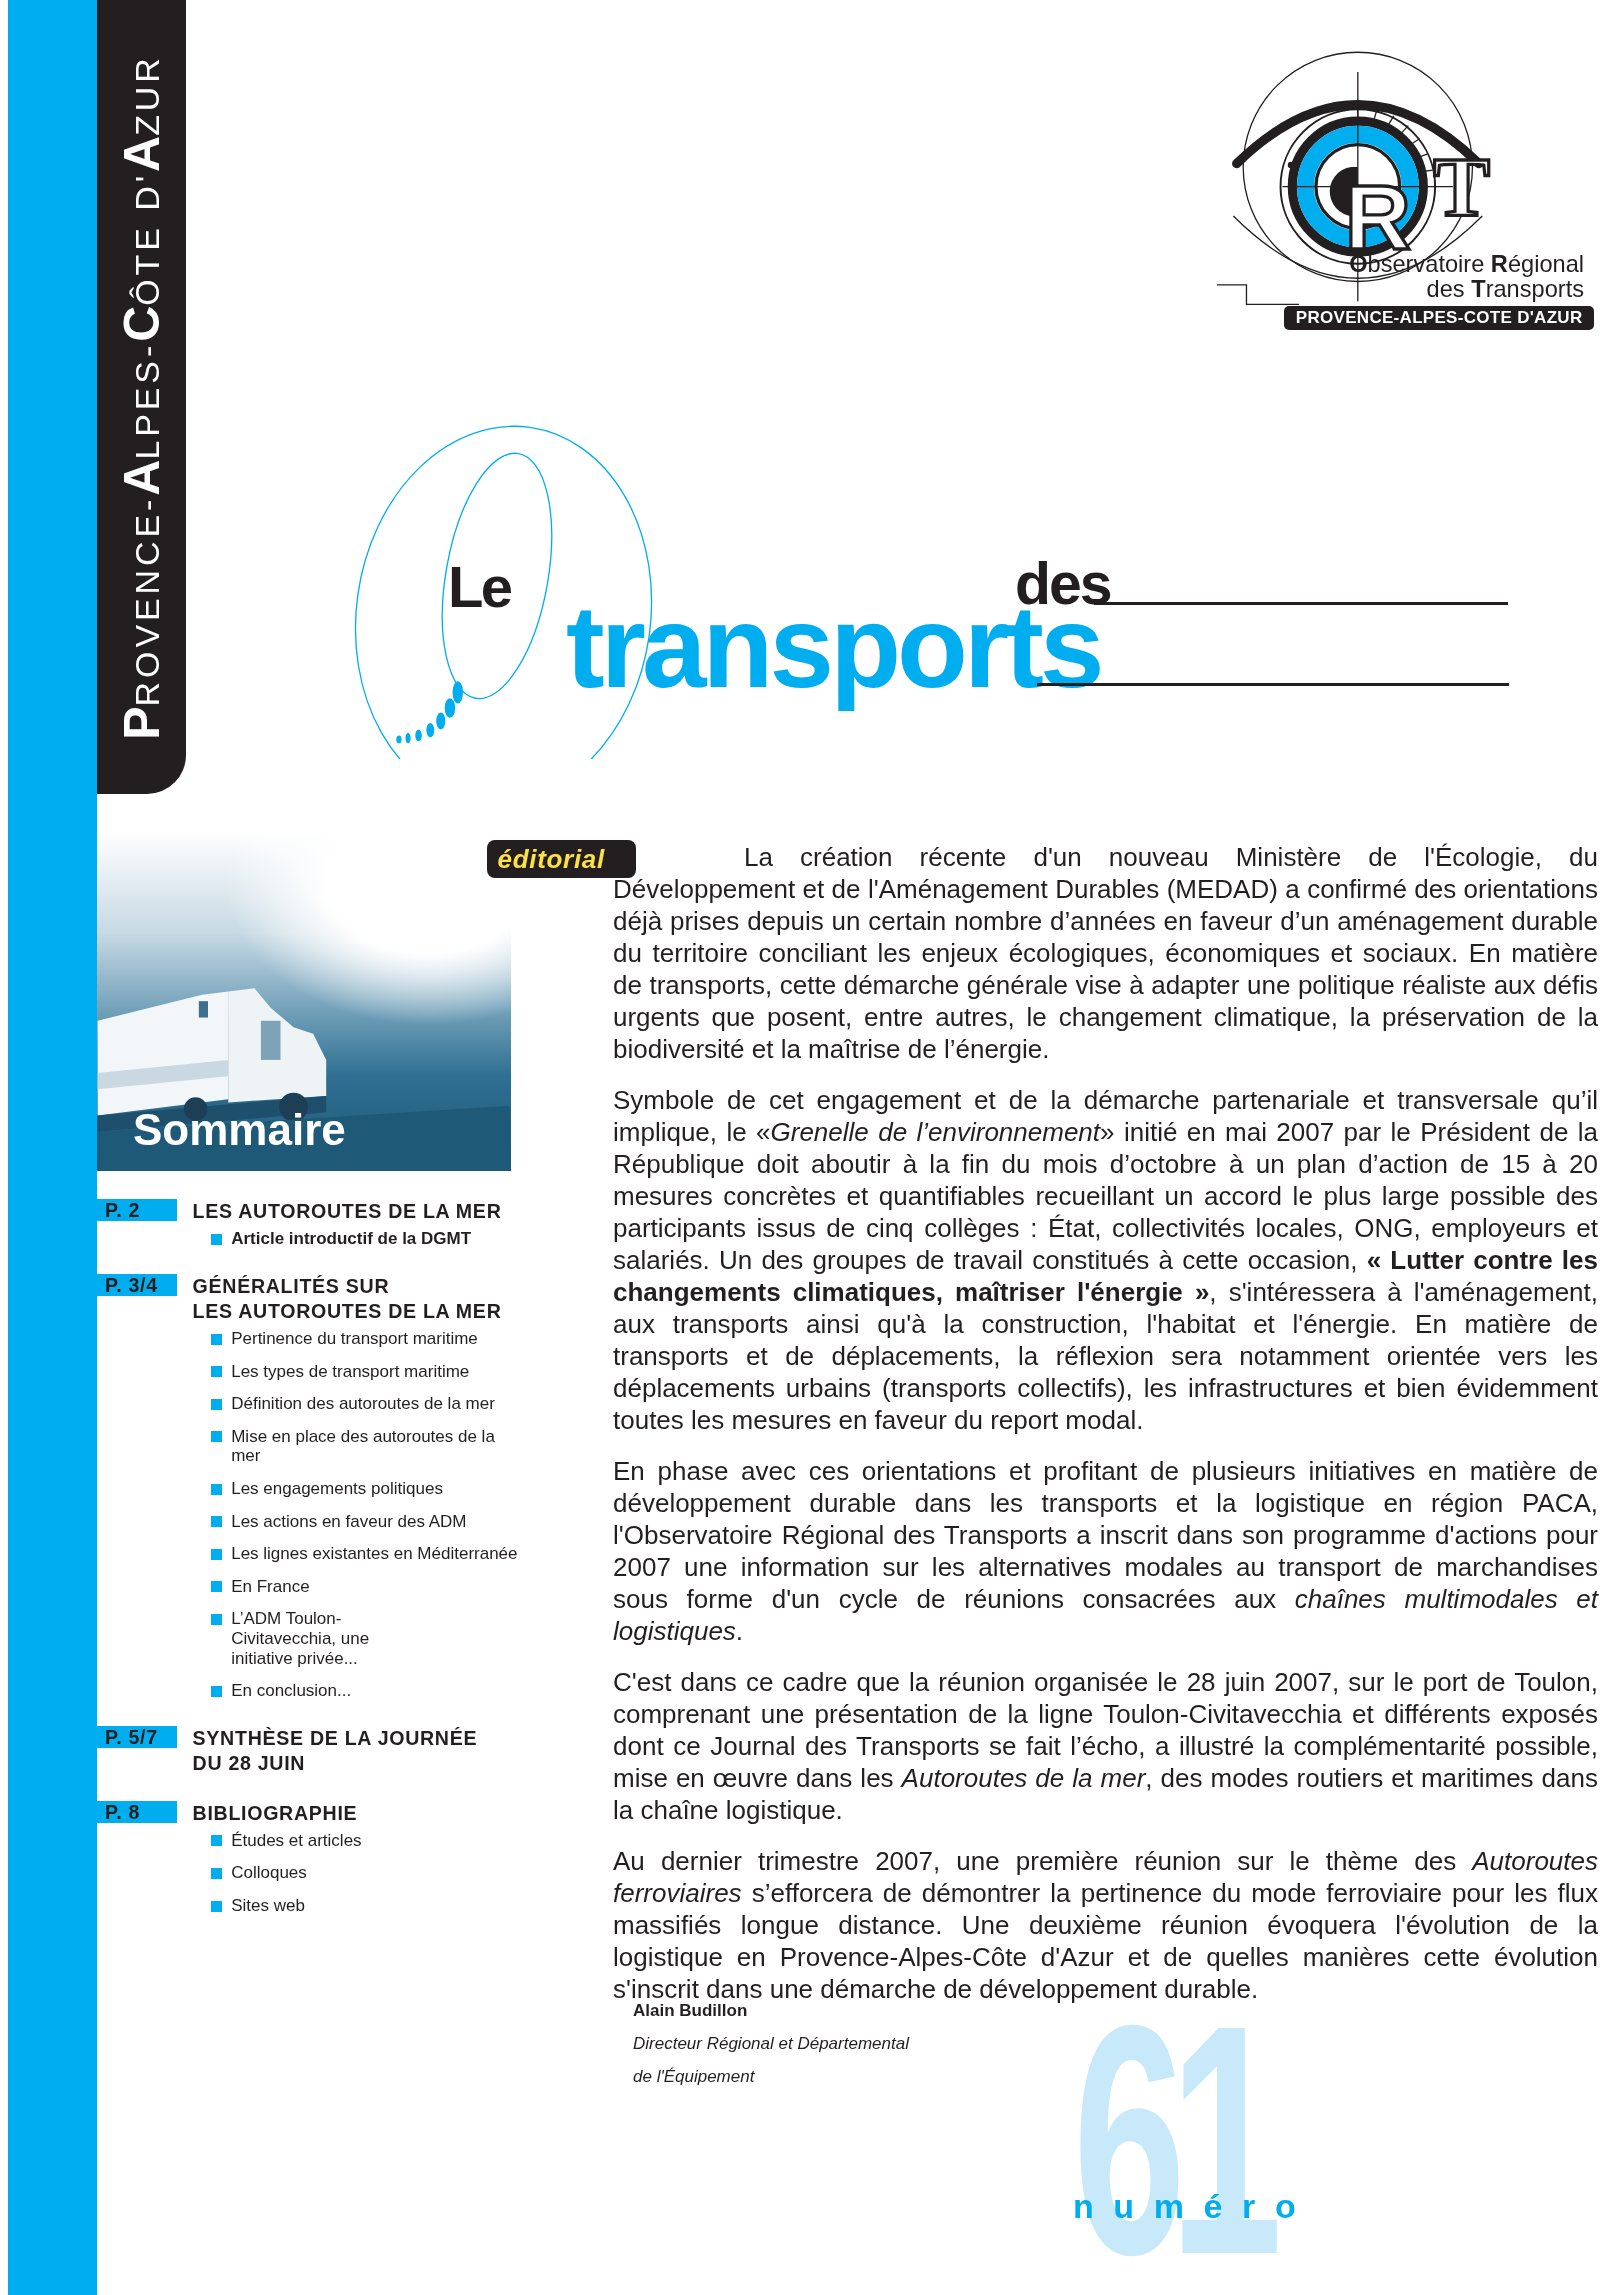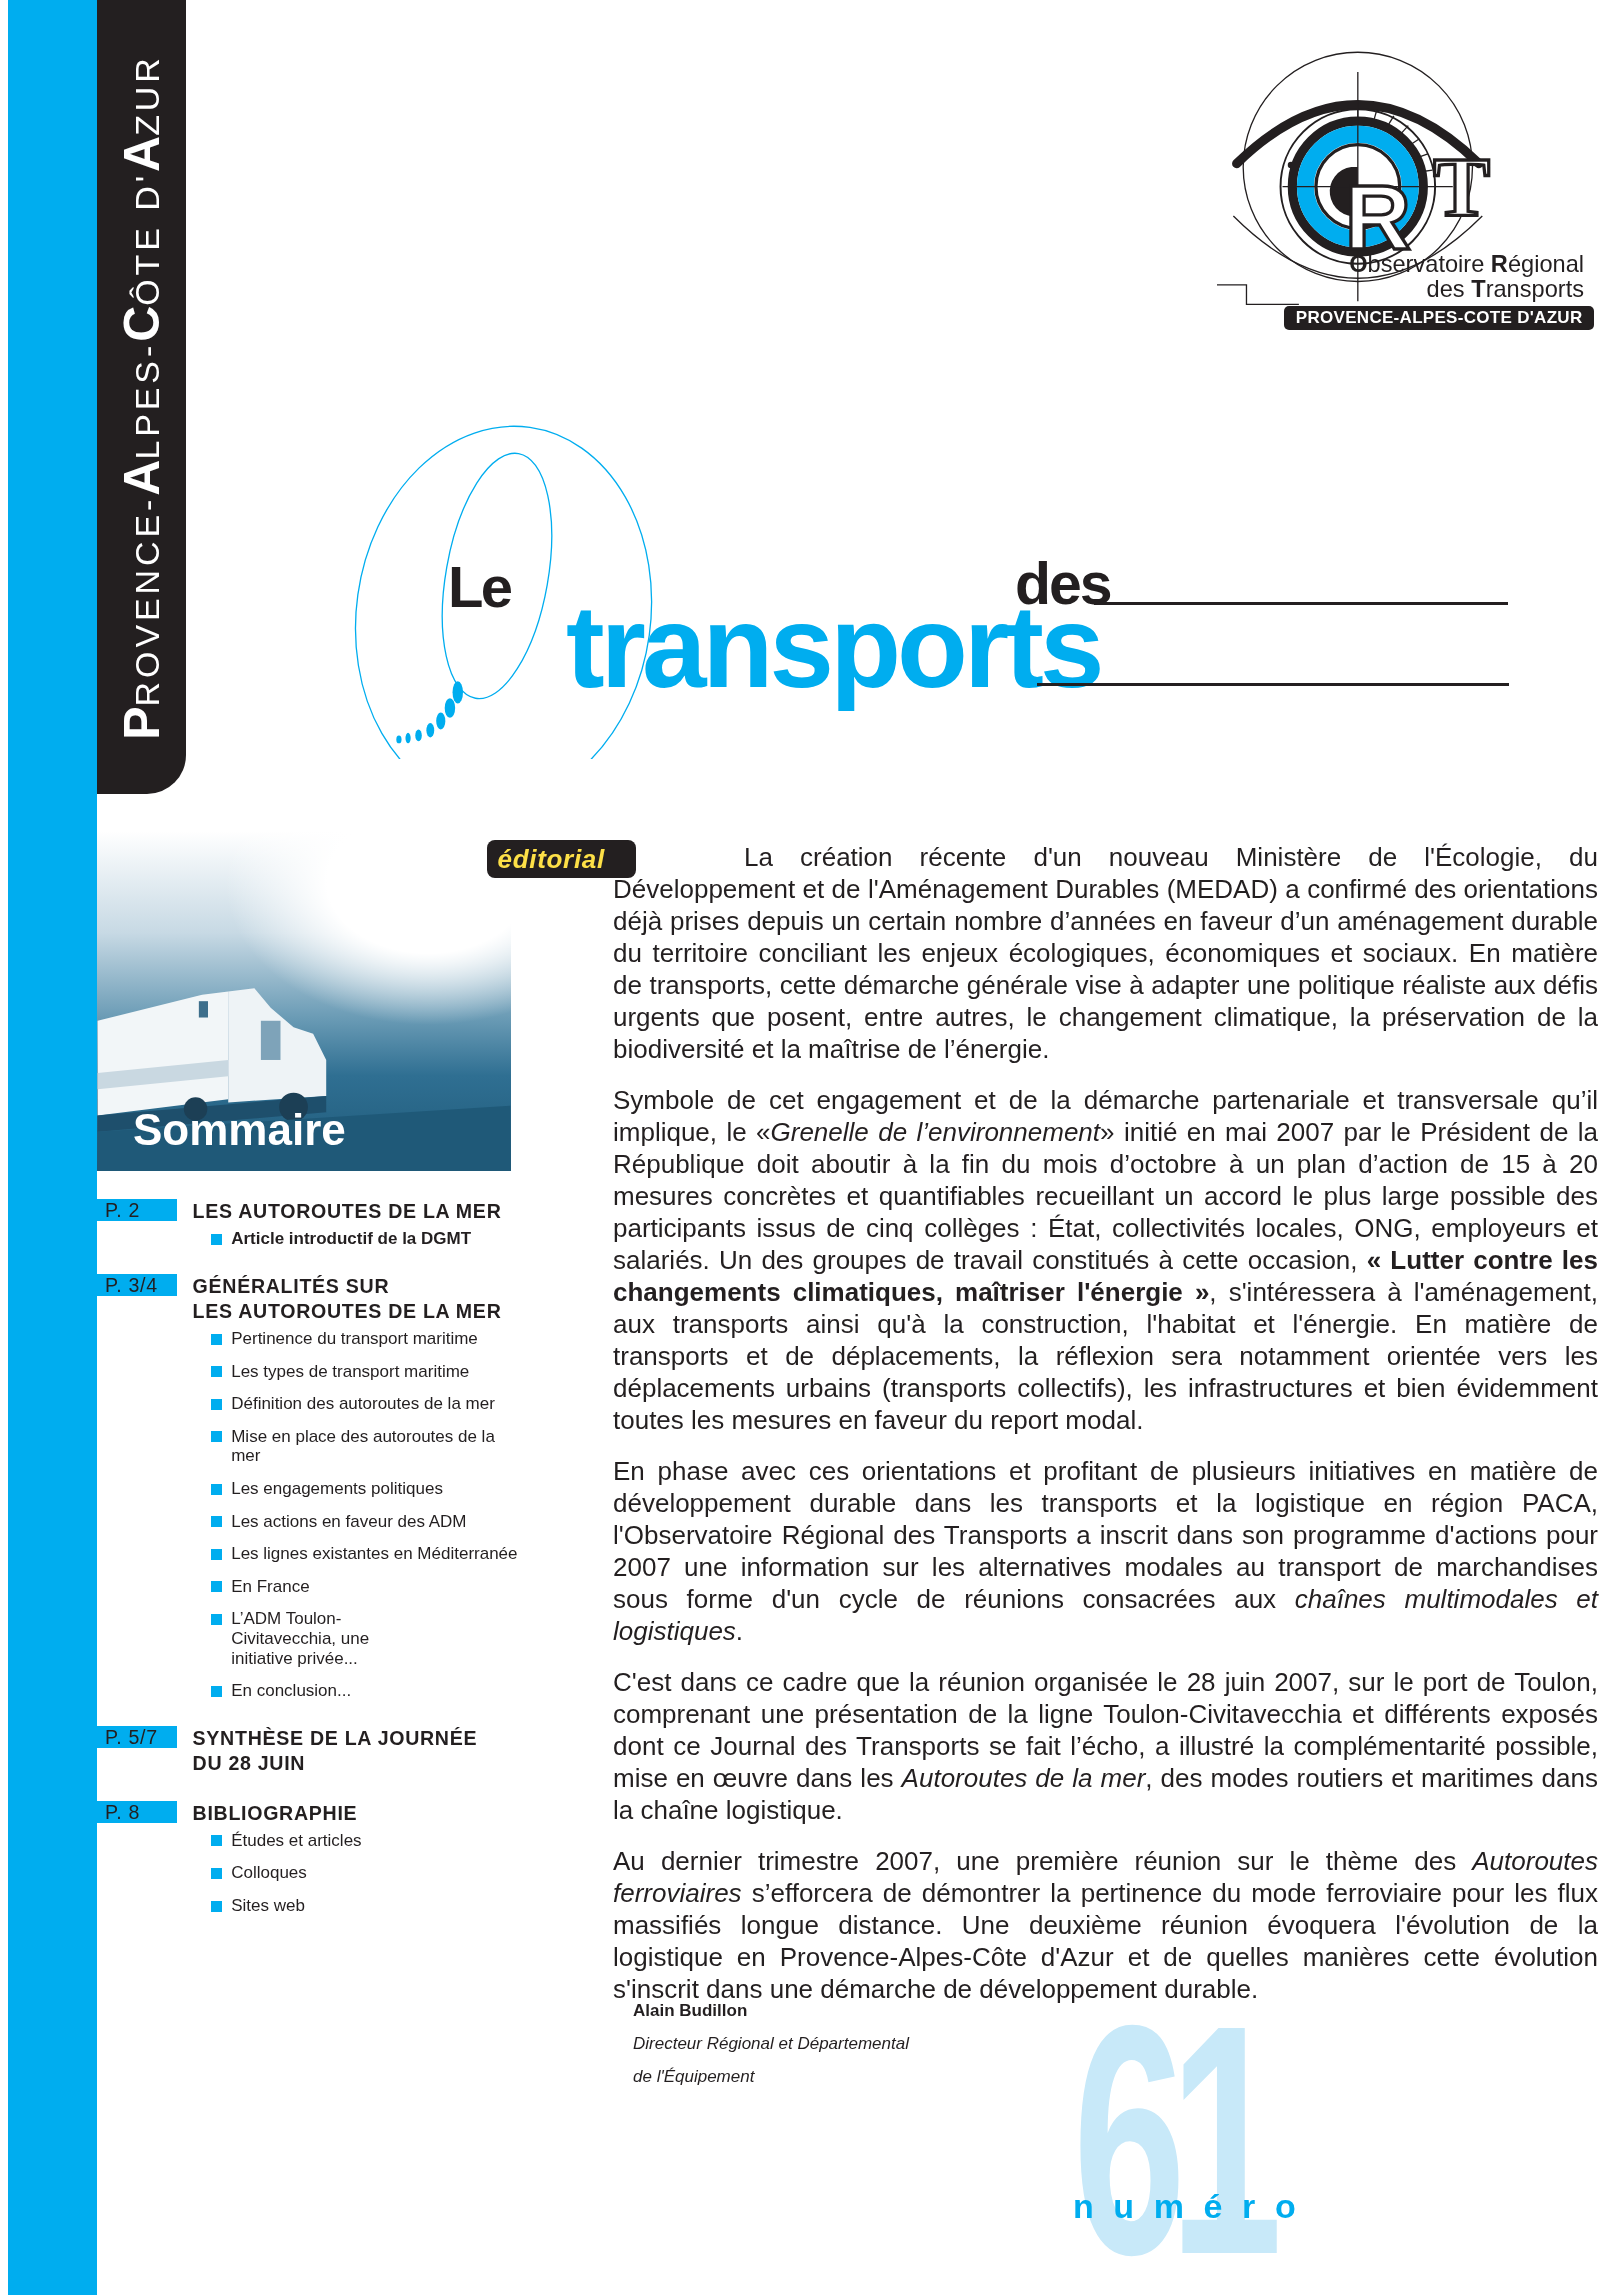--- a/index.html
+++ b/index.html
@@ -39,21 +39,21 @@
   .sidebar-img { position: absolute; left: 97px; top: 831px; width: 414px; height: 340px; overflow: hidden;
                  background: radial-gradient(ellipse 70% 60% at 80% 15%, #ffffff 0%, #ffffff 35%, rgba(255,255,255,0) 70%),
                              linear-gradient(180deg, #ffffff 0%, #c7d9e4 30%, #6a9bb5 55%, #2f6f92 72%, #1f5978 100%); }
   .truck { position: absolute; left: 0; top: 131px; }
   .sommaire { position: absolute; left: 36px; bottom: 15.7px; color: #fff; font-size: 44px; font-weight: 700; }
 
   
   .toc { position: absolute; left: 97px; top: 1199px; width: 425px; }
   .toc-section { position: relative; margin-bottom: 25px; }
   .toc-head { display: flex; align-items: flex-start; }
-  .toc-page { width: 72px; height: 22px; background: #00adef; color: #231f20; font-weight: 400; font-size: 19.6px;
+  .toc-page { width: 72px; height: 22px; background: #00adef; color: #231f20; font-weight: 700; font-size: 19.6px;
               padding-left: 7.9px; line-height: 22px; flex: 0 0 auto; letter-spacing: 0.7px; }
   .toc-title { margin-left: 15.7px; font-weight: 900; font-size: 19.6px; line-height: 25px; color: #231f20; letter-spacing: 0.7px; }
   .toc-items { margin-left: 75px; margin-top: 5.2px; padding-left: 39px; }
   .toc-item { display: flex; align-items: flex-start; font-size: 17px; line-height: 19.6px; margin-bottom: 13px; color: #231f20; }
   .toc-item:last-child { margin-bottom: 0; }
   .bullet { width: 11px; height: 11px; background: #00adef; margin-top: 4.6px; margin-right: 9.2px; flex: 0 0 auto; }
   .toc-item.bold { font-weight: 700; }
 
   
   .ed-tag { position: absolute; left: 487px; top: 840px; width: 149px; height: 38px; background: #231f20;

